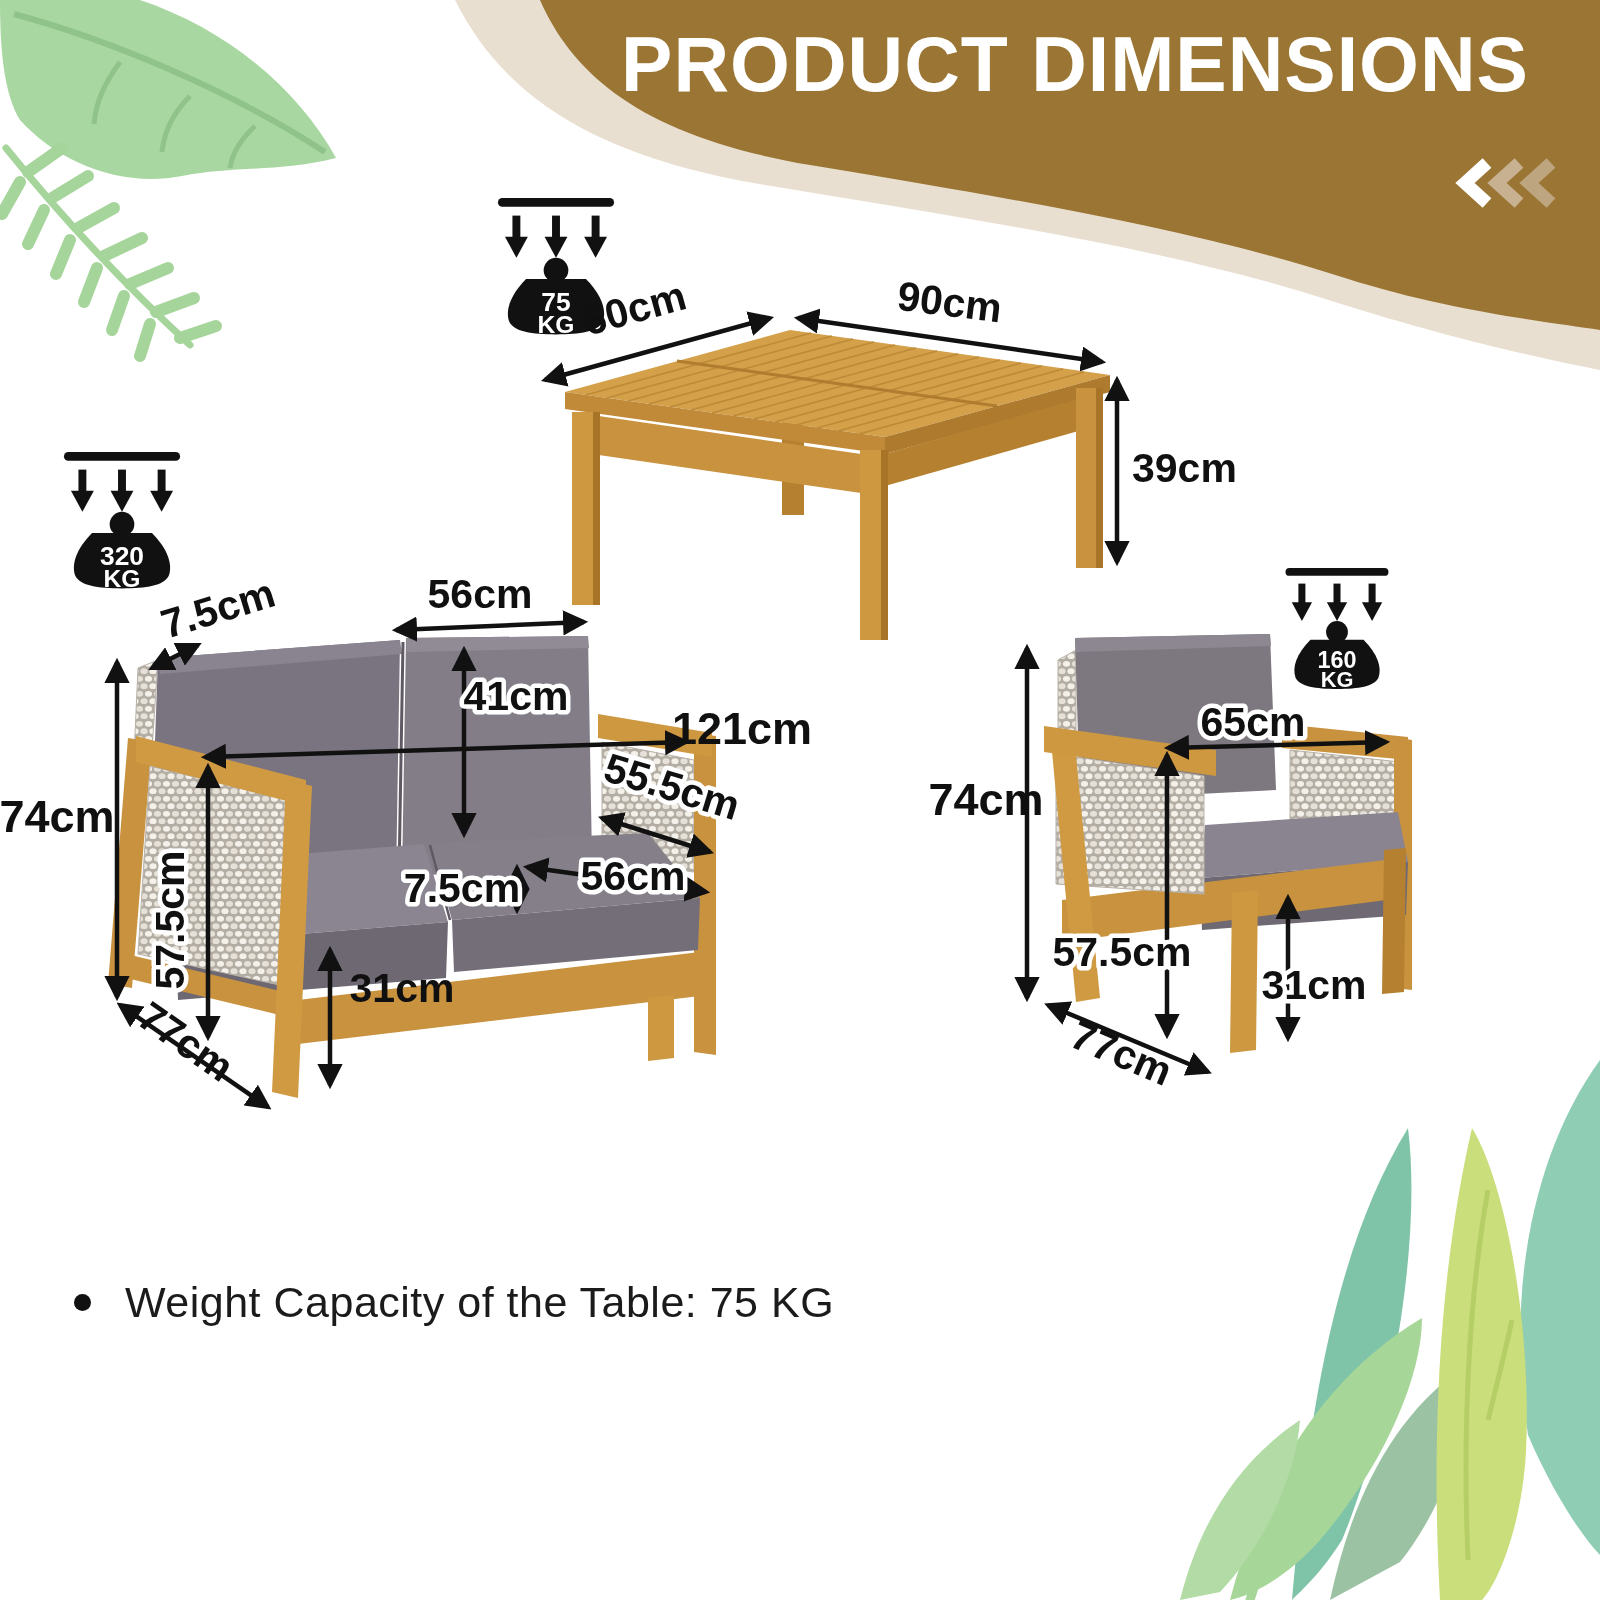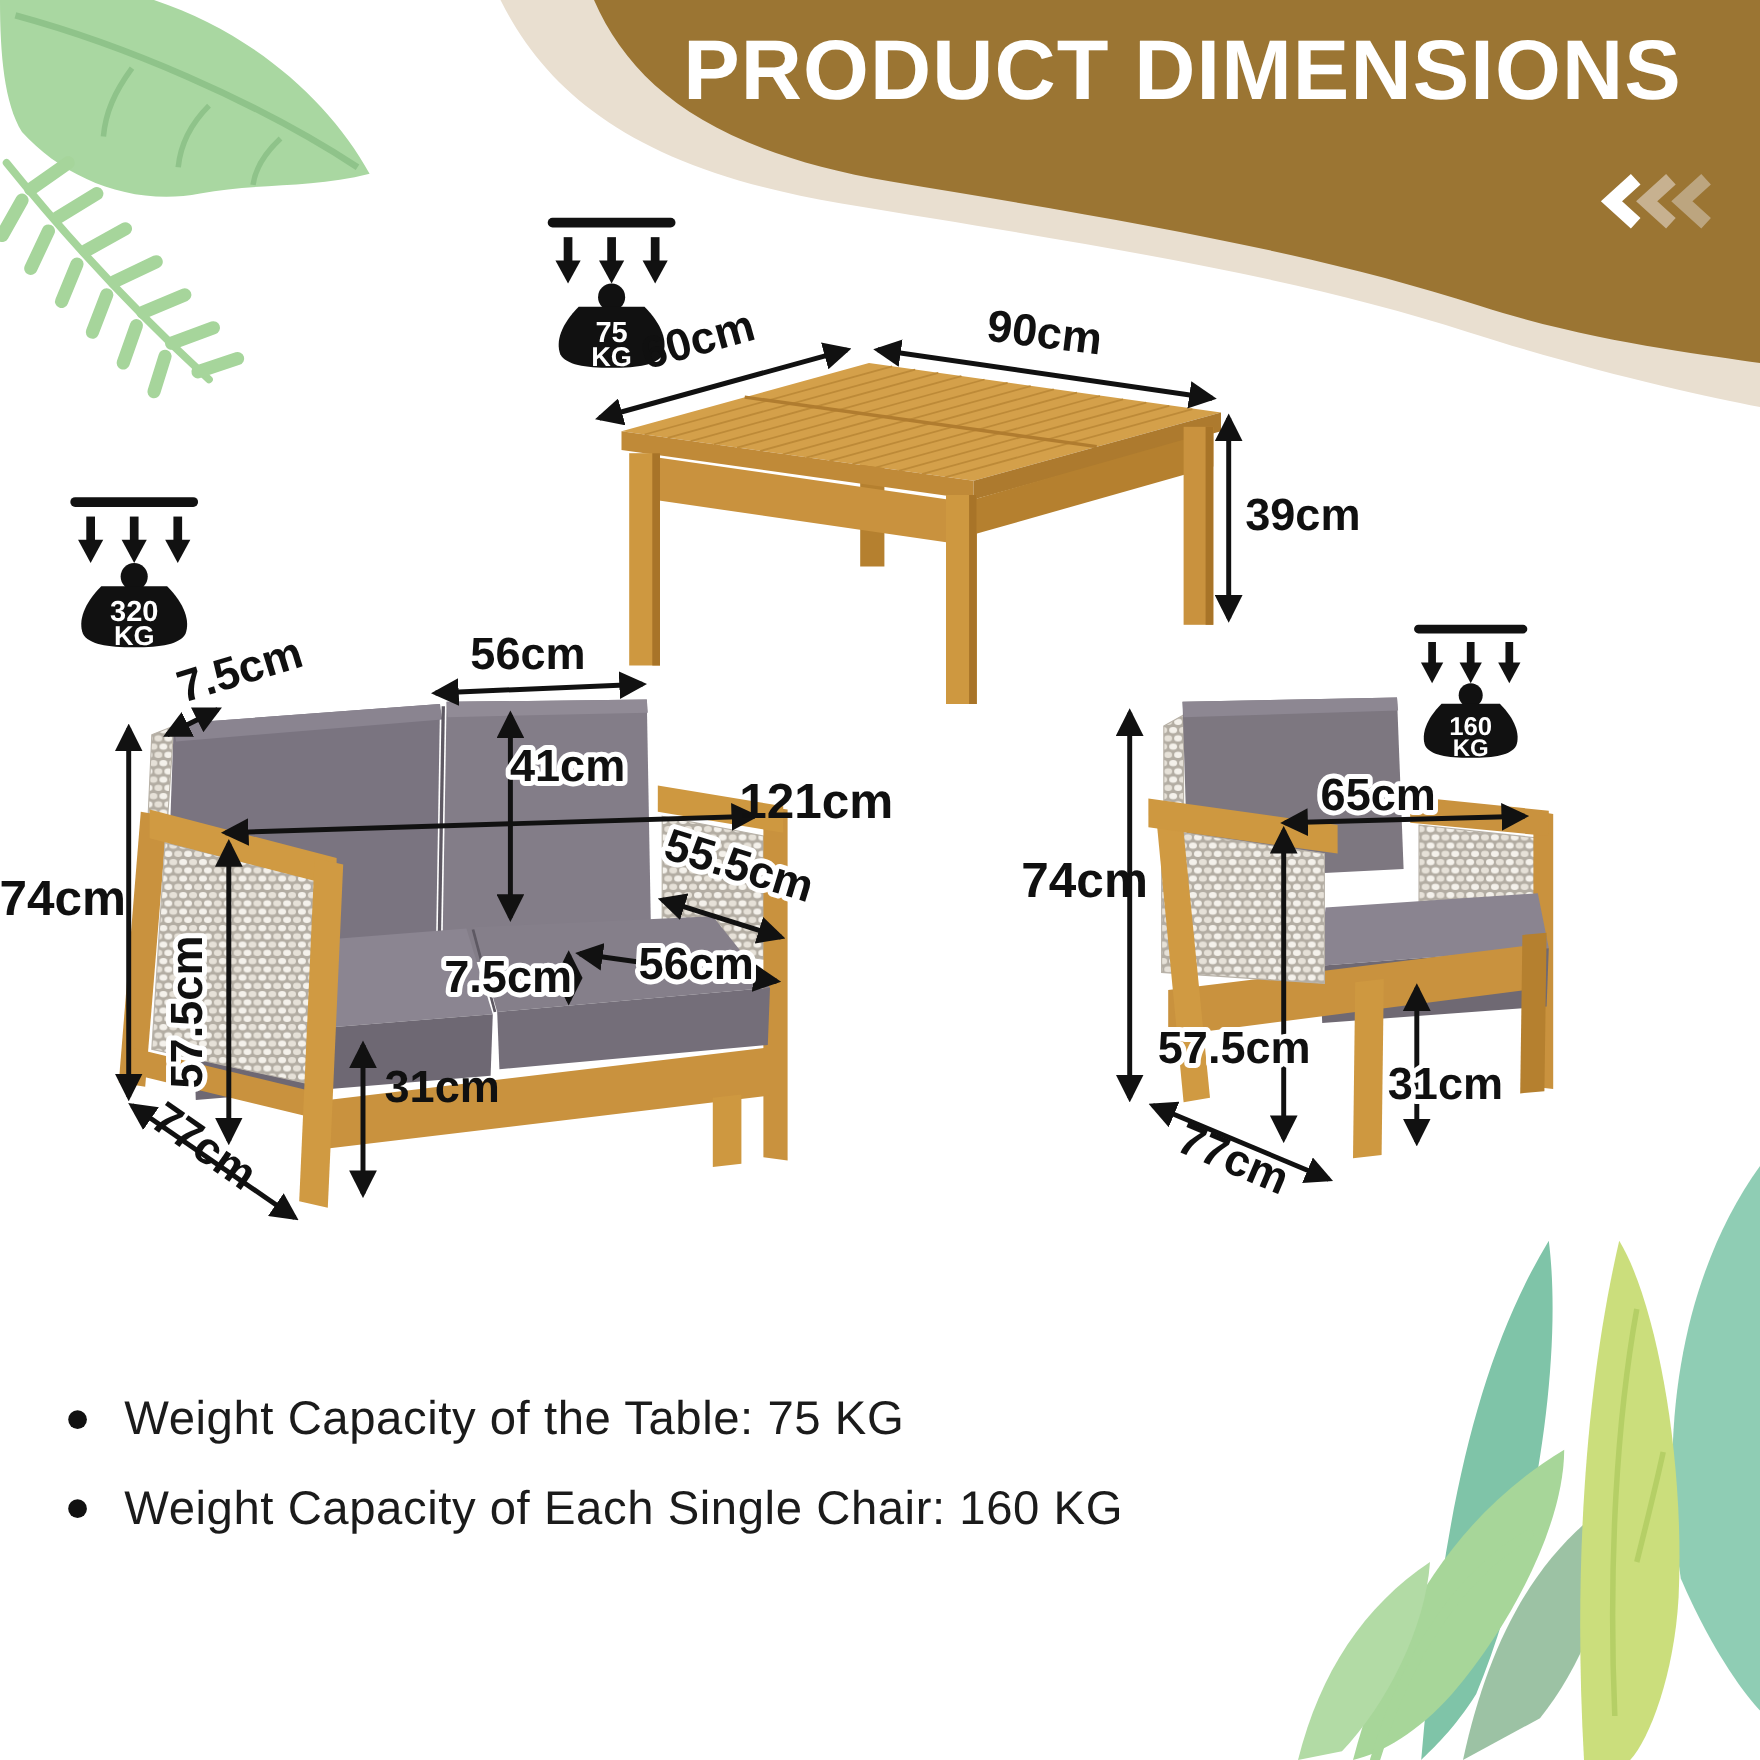--- a/index.html
+++ b/index.html
@@ -6,21 +6,21 @@
   .page{position:relative;width:1600px;height:1600px;overflow:hidden;background:#fff;
         font-family:"Liberation Sans",sans-serif;}
   .abs{position:absolute;}
   .title{position:absolute;left:580px;top:20px;width:990px;text-align:center;
          color:#fff;font-size:77px;font-weight:bold;letter-spacing:1px;white-space:nowrap;}
   svg text{font-family:"Liberation Sans",sans-serif;font-weight:bold;fill:#101010;}
   text.dim{font-size:41px;}
   text.dim-lg{font-size:45px;}
   text.halo{stroke:#fff;stroke-width:9px;paint-order:stroke;stroke-linejoin:round;}
   text.kb{fill:#fff;text-anchor:middle;}
-  .notes{position:absolute;left:58px;top:1262px;list-style:none;margin:4px;padding:0;}
+  .notes{position:absolute;left:58px;top:1262px;list-style:none;margin:16px;padding:0;}
   .notes li{display:flex;align-items:center;margin-bottom:32px;color:#1b1b1b;
             font-size:43px;letter-spacing:0.5px;}
   .notes .dot{width:17px;height:17px;border-radius:50%;background:#111;
               margin-right:34px;flex:0 0 auto;}
   .arrowline{stroke:#111;stroke-width:4.5px;fill:none;}
 </style>
 </head>
 <body>
 
 <div class="page">
@@ -301,19 +301,15 @@
       <path d="M1468,1560 C1462,1420 1470,1290 1488,1190 M1488,1420 C1498,1380 1506,1348 1512,1320" stroke="#B5CF66" stroke-width="5" fill="none"></path>
       <path d="M1250,1600 C1280,1500 1330,1430 1390,1395" stroke="#A7D699" stroke-width="9" stroke-linecap="round" fill="none"></path>
     </g>
   </svg>
 
   <ul class="notes">
     <li>
       <span class="dot"></span>
       <span>Weight Capacity of the Table: 75 KG</span>
     </li>
-    <li>
-      <span class="dot"></span>
-      <span>Weight Capacity of Each Single Chair: 160 KG</span>
-    </li>
   </ul>
 
 </div>
 
 </body></html>

